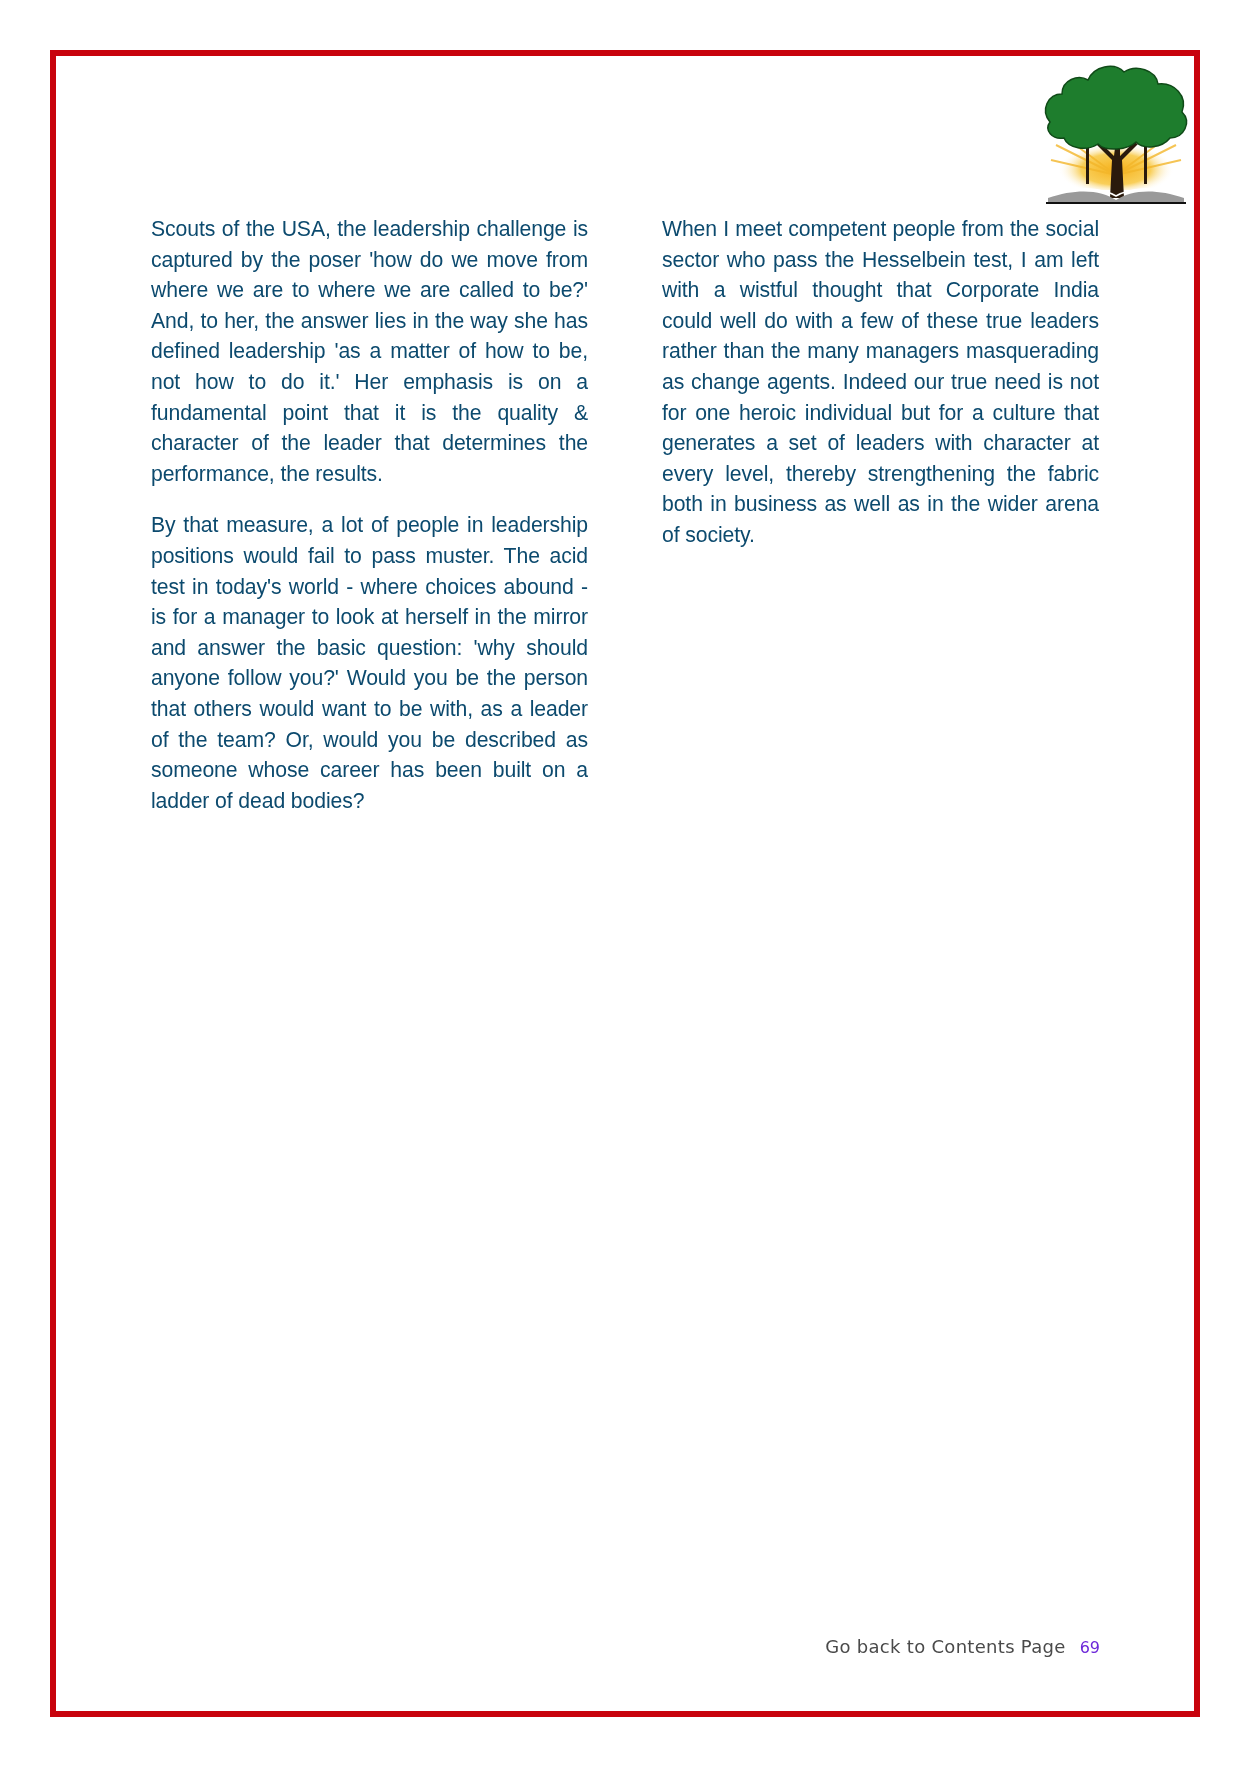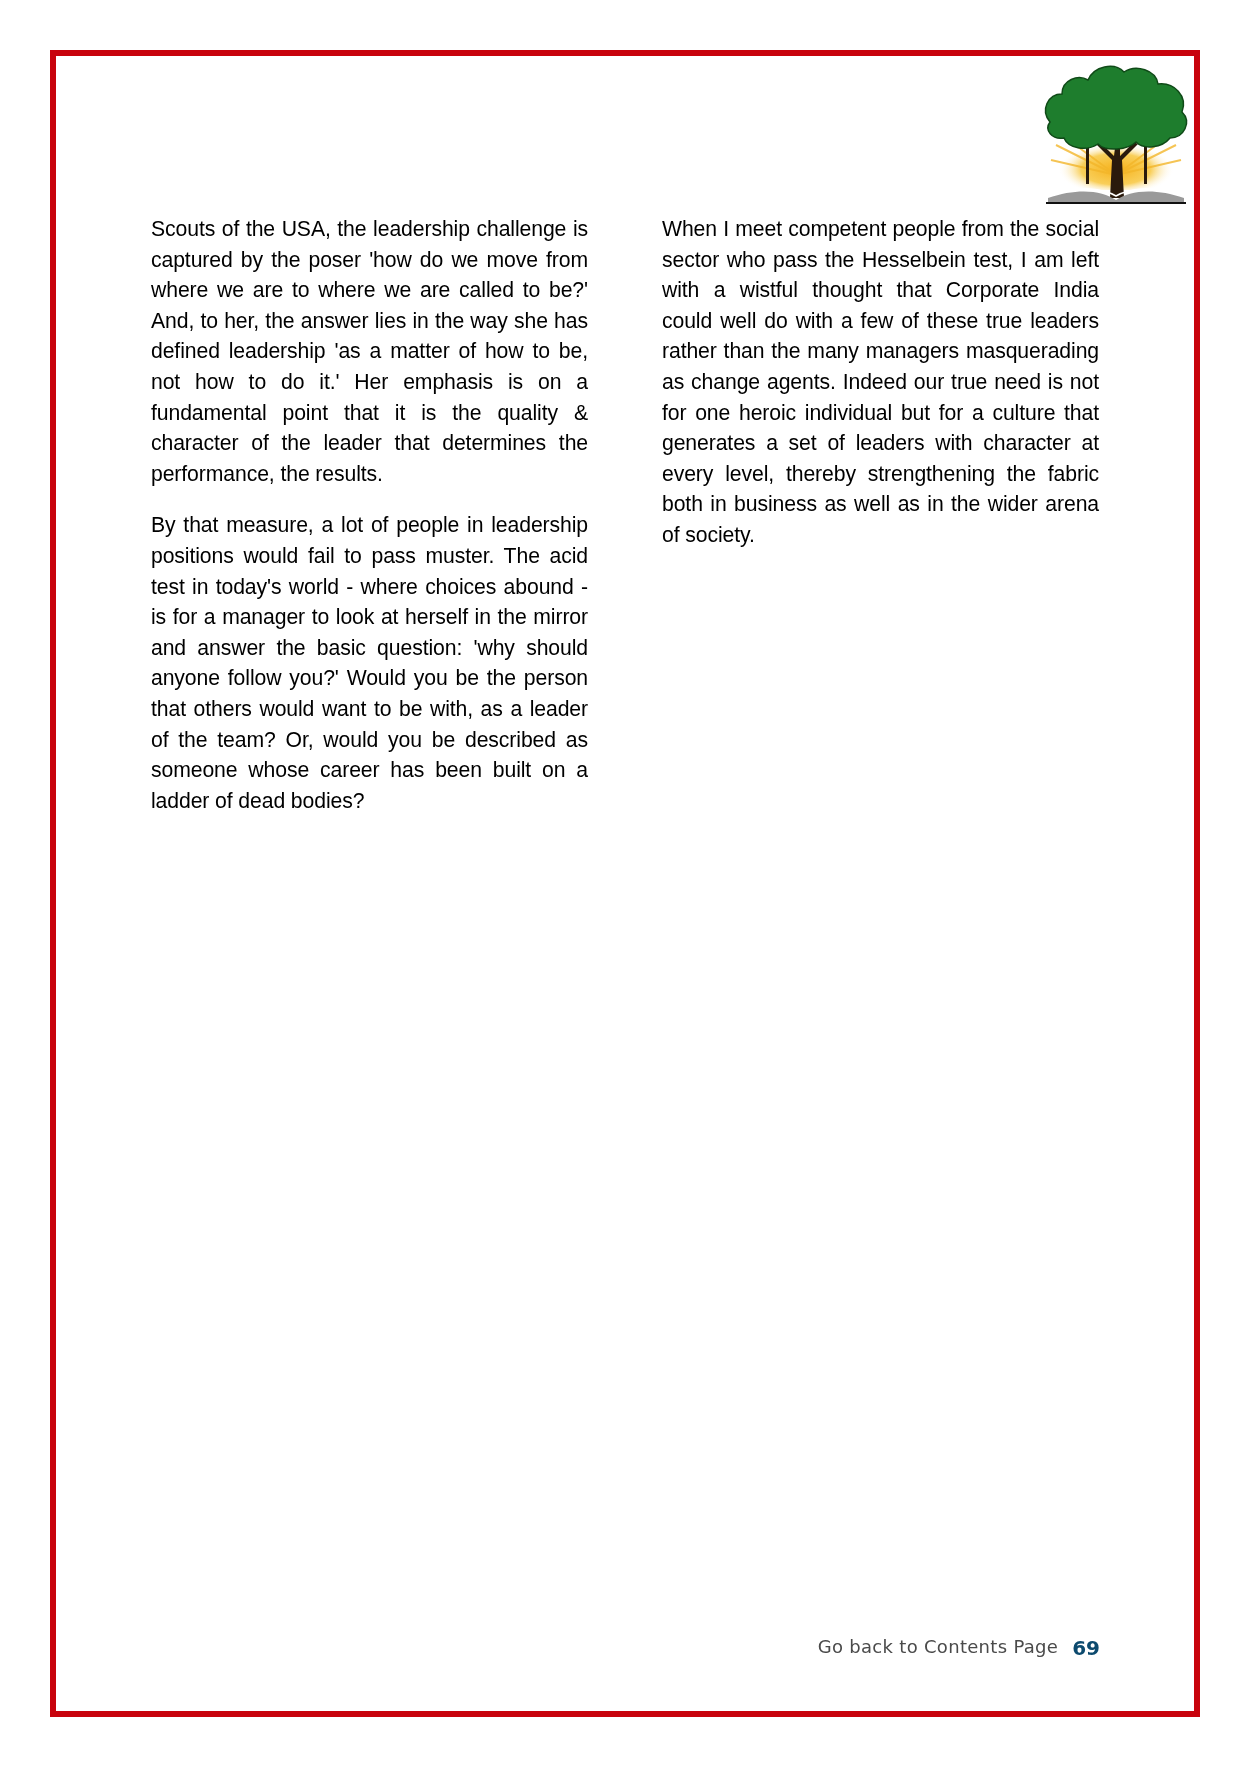--- a/index.html
+++ b/index.html
@@ -5,33 +5,33 @@
     html, body { margin:0; padding:0; background:#ffffff; }
     body { width:1250px; height:1768px; position:relative; overflow:hidden; }
     .frame {
       position:absolute; left:50px; top:50px; width:1138px; height:1655px;
       border:6px solid #c8030d; box-sizing:content-box;
     }
     .logo { position:absolute; left:1036px; top:60px; width:160px; height:152px; }
     .col {
       position:absolute; top:214px; width:437px;
       font-family:"Liberation Sans", sans-serif;
-      font-size:21.2px; line-height:30.6px; color:#000000;
+      font-size:21.2px; line-height:30.6px; color:#0c4a6e;
       text-align:justify; letter-spacing:-0.1px;
     }
     .col p { margin:0 0 21px 0; }
     .col-left { left:151px; }
     .col-right { left:662px; }
     .footer {
       position:absolute; top:1636px; right:150px;
       font-family:"DejaVu Sans", sans-serif; font-size:18px; color:#444;
-      display:flex; align-items:flex-start; gap:14px;
+      display:flex; align-items:flex-end; gap:14px;
     }
     .footer .link { color:#4a4a4a; letter-spacing:0.3px; cursor:pointer; }
-    .footer .pg { color:#0c4a6e; font-size:20px;font-weight:bold; }
+    .footer .pg { color:#6d28d9; font-size:16px; }
   </style>
 </head>
 <body>
 
 <div class="frame"></div>
 
 <div class="logo">
   <svg width="160" height="152" viewBox="0 0 160 152">
     <defs>
       <radialGradient id="sun" cx="50%" cy="60%" r="50%">

